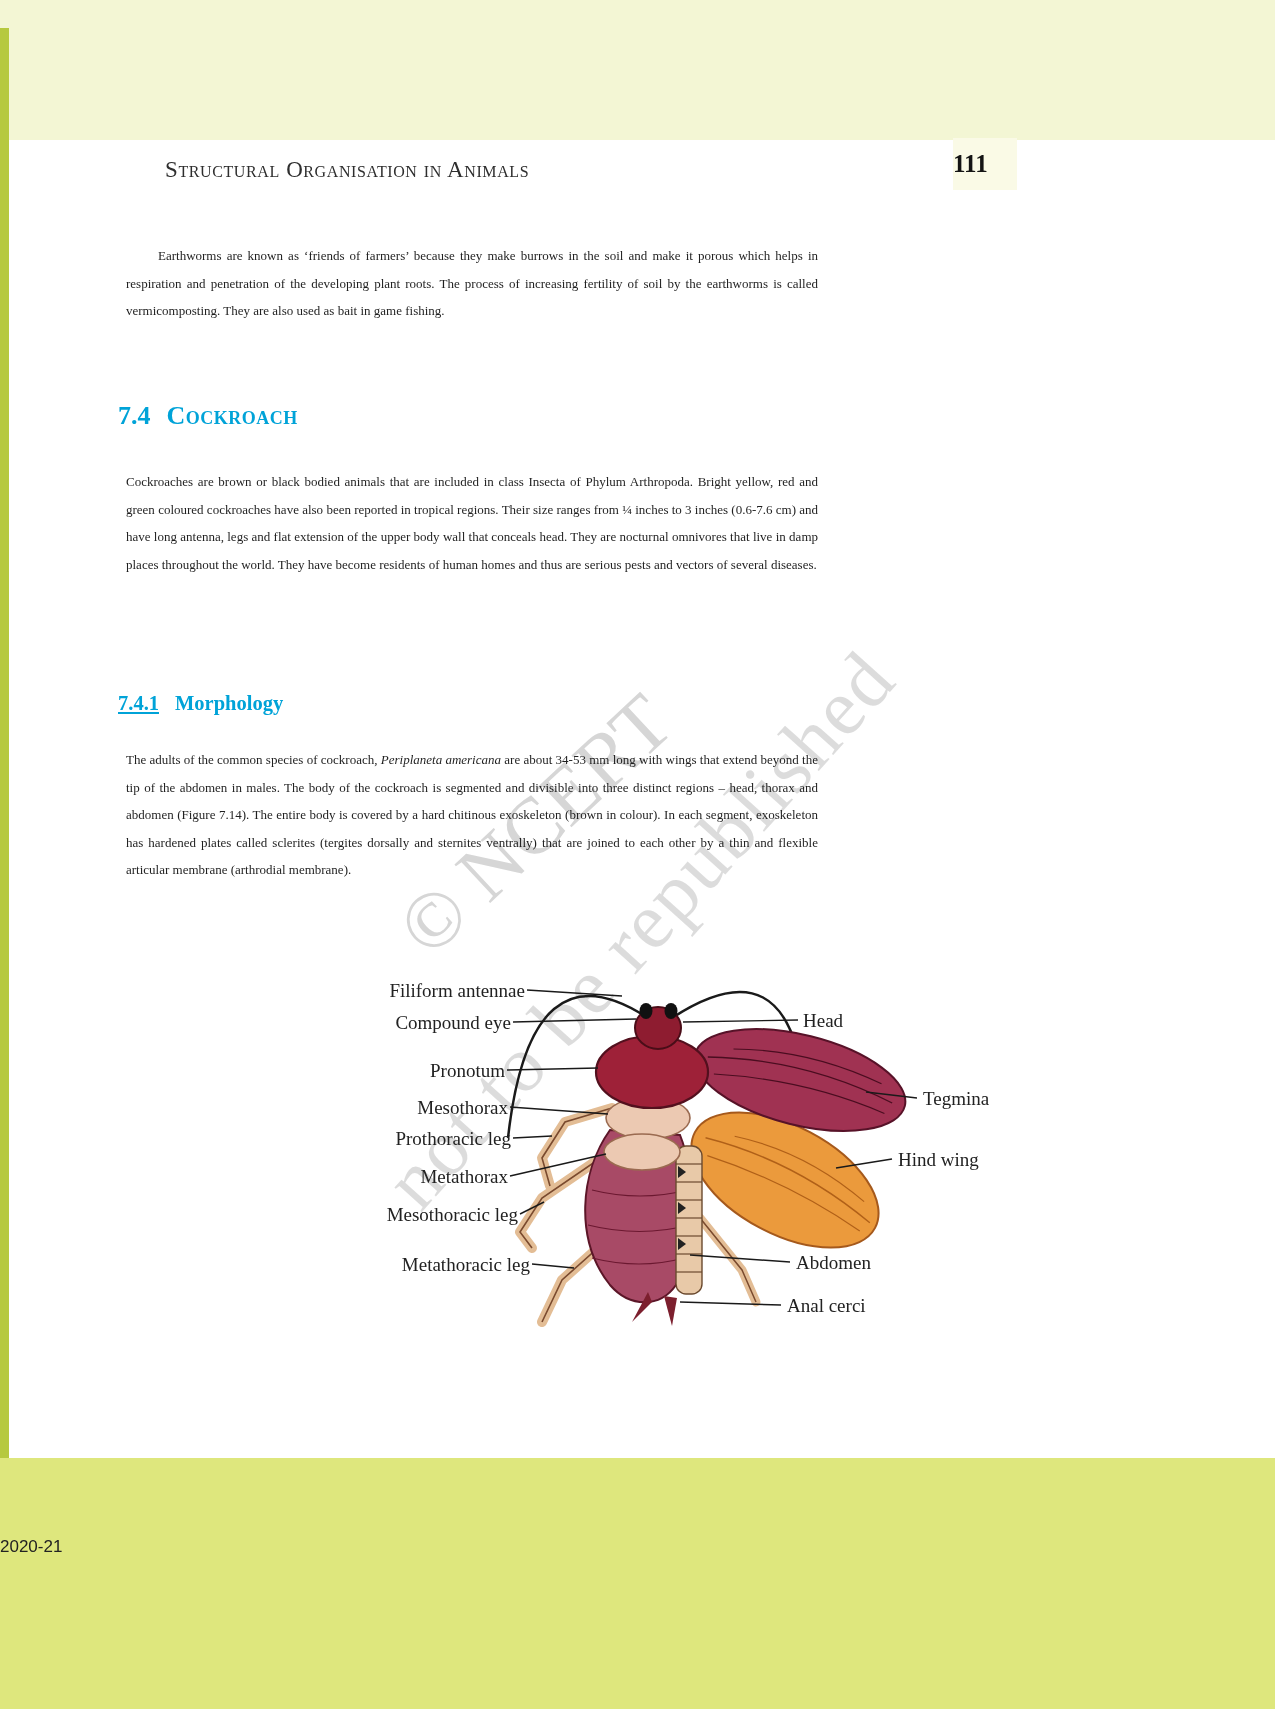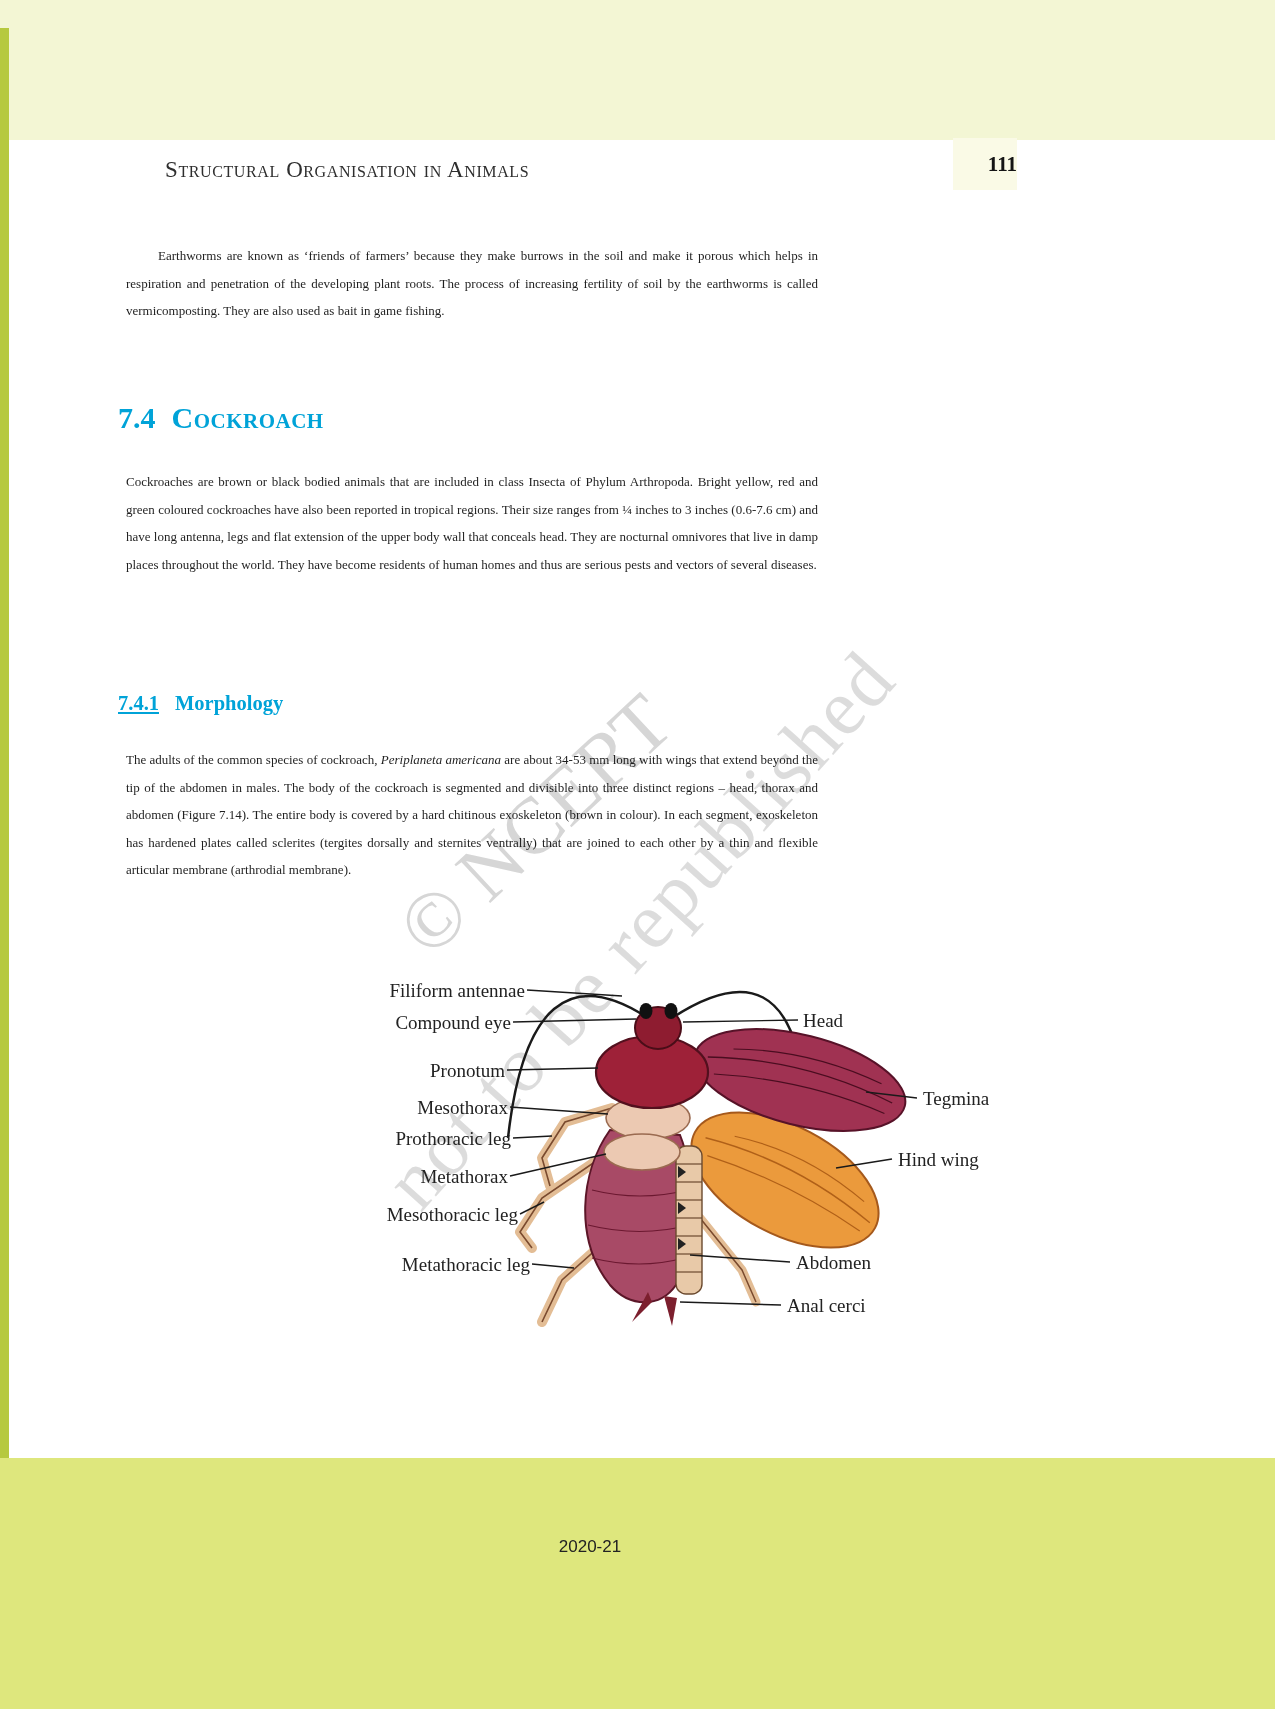--- a/index.html
+++ b/index.html
@@ -10,35 +10,35 @@
   .band-top{position:absolute;top:0;left:0;width:1275px;height:140px;background:#f3f6d4;}
   .strip-left{position:absolute;top:28px;left:0;width:9px;height:1430px;background:#b6c93f;}
   .band-bottom{position:absolute;top:1458px;left:0;width:1275px;height:251px;background:#dee77d;}
 
   .header-title{
     position:absolute;top:157px;left:165px;font-variant:small-caps;
     font-size:23px;letter-spacing:0.6px;color:#2e2e2e;
   }
   .pagenum-box{
     position:absolute;top:138px;left:953px;width:64px;height:52px;background:#fafae6;
-    display:flex;align-items:center;justify-content:flex-end;
-    font-weight:bold;font-size:21px;color:#141414;
+    display:flex;align-items:center;justify-content:flex-start;
+    font-weight:bold;font-size:25px;color:#141414;
   }
 
   .body-text{
     position:absolute;left:126px;width:692px;
     font-size:13px;line-height:27.5px;text-align:justify;color:#1f1f1f;
   }
   .para1{top:229px;text-indent:32px;}
   .para2{top:455px;}
   .para3{top:733px;}
   .italic{font-style:italic;}
 
   .h2{
-    position:absolute;left:118px;top:401px;color:#00a3d8;font-weight:bold;font-size:30px;
+    position:absolute;left:118px;top:401px;color:#00a3d8;font-weight:bold;font-size:26px;
   }
   .h2 .num{margin-right:16px;}
   .sc{font-variant:small-caps;letter-spacing:0.5px;}
   .h3{
     position:absolute;left:118px;top:692px;color:#00a3d8;font-weight:bold;font-size:20.5px;
   }
   .h3 .num{margin-right:16px;text-decoration:underline;}
 
   .watermark{
     position:absolute;color:#9e9e9e;font-size:80px;white-space:nowrap;
@@ -53,21 +53,21 @@
     position:absolute;font-size:19px;color:#222;white-space:nowrap;line-height:22px;
   }
   .lab-left{text-align:right;}
   .fig-caption{
     position:absolute;top:1343px;left:280px;width:760px;text-align:center;
     font-size:18.5px;color:#1a1a1a;
   }
   .fig-caption .cap-bold{font-weight:bold;margin-right:10px;}
 
   .footer{
-    position:absolute;top:1537px;left:0;width:1180px;text-align:center;
+    position:absolute;top:1537px;left:0;width:1180px;text-align:left;
     font-size:17px;color:#222;font-family:"Liberation Sans",sans-serif;
   }
 </style>
 </head>
 <body>
 
 <div class="page">
 
   <div class="band-top"></div>
   <div class="strip-left"></div>

